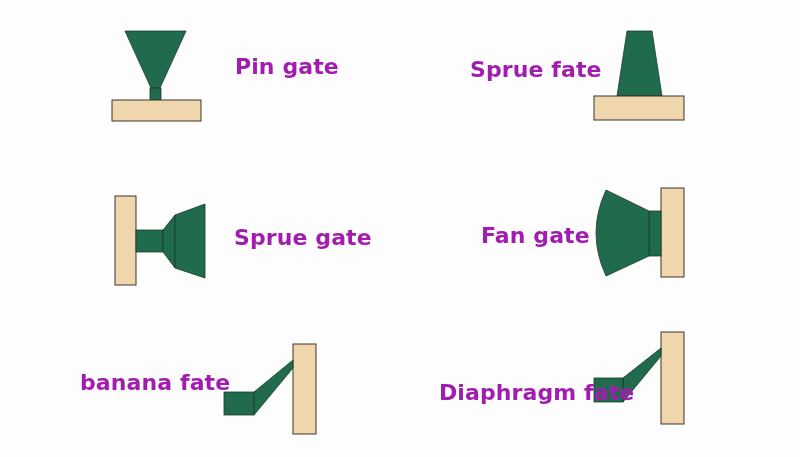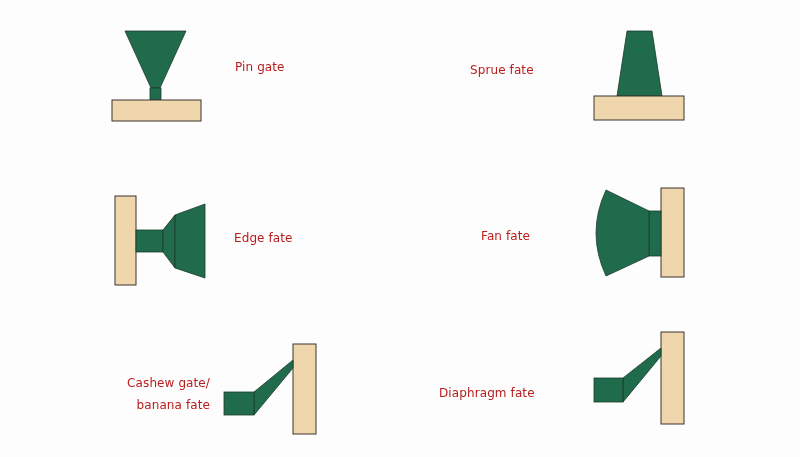--- a/index.html
+++ b/index.html
@@ -1,18 +1,18 @@
 <!DOCTYPE html>
 <html><head>
 <meta charset="utf-8">
 <style>
   html, body { margin: 0; padding: 0; }
   body { width: 800px; height: 457px; background: #fdfdfd; position: relative; overflow: hidden; font-family: "DejaVu Sans", sans-serif; }
   svg.diagram { position: absolute; left: 0; top: 0; width: 800px; height: 457px; }
-  .label { position: absolute; color: #b91c1c; font-size: 12px; font-weight: 400; letter-spacing: 0.1px; line-height: 22px; white-space: nowrap; }
+  .label { position: absolute; color: #a21caf; font-size: 22px; font-weight: 700; letter-spacing: 0.1px; line-height: 22px; white-space: nowrap; }
   .label.right { text-align: right; }
 </style>
 </head>
 <body>
 
 <svg class="diagram" viewBox="0 0 800 457">
 
   <g>
     <polygon points="125,31 186,31 160,88 151,88" fill="#1f6b4c" stroke="#1c3b2c" stroke-width="0.8"></polygon>
     <rect x="150" y="88" width="11" height="12" fill="#1f6b4c" stroke="#1c3b2c" stroke-width="0.8"></rect>
@@ -45,19 +45,18 @@
 
   <g>
     <rect x="661" y="332" width="23" height="92" fill="#efd6ac" stroke="#3a3530" stroke-width="1"></rect>
     <polygon points="623,378 661,348 661,356 623,402" fill="#1f6b4c" stroke="#1c3b2c" stroke-width="0.8"></polygon>
     <rect x="594" y="378" width="29" height="24" fill="#1f6b4c" stroke="#1c3b2c" stroke-width="0.8"></rect>
   </g>
 </svg>
 
 <div class="label" style="left:235px; top:56px;">Pin gate</div>
 <div class="label" style="left:470px; top:59px;">Sprue fate</div>
-<div class="label" style="left:234px; top:227px;">Edge fate</div>
-<div class="label" style="left:481px; top:225px;">Fan fate</div>
+<div class="label" style="left:234px; top:227px;">Sprue gate</div>
+<div class="label" style="left:481px; top:225px;">Fan gate</div>
 <div class="label right" style="left:80px; top:372px; width:130px;">
-  <div>Cashew gate/</div>
   <div>banana fate</div>
 </div>
 <div class="label" style="left:439px; top:382px;">Diaphragm fate</div>
 
 </body></html>

